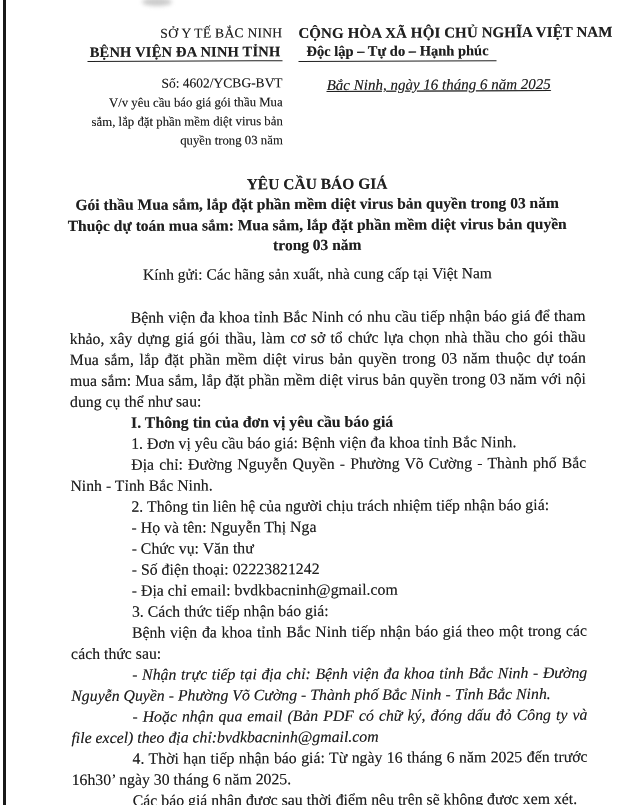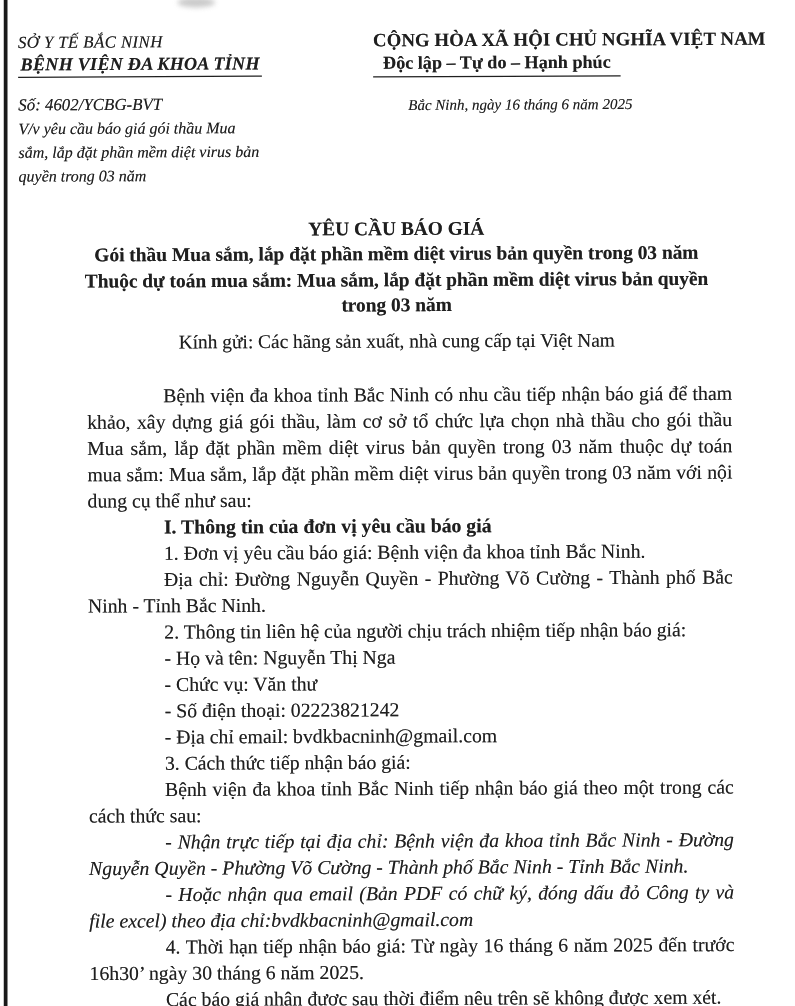--- a/index.html
+++ b/index.html
@@ -9,32 +9,32 @@
   }
   .scan-bar-left{position:absolute;left:3px;top:0;width:3px;height:805px;background:#191919;}
   .scan-smudge{position:absolute;left:142px;top:-2px;width:30px;height:8px;background:#b9b9b9;filter:blur(2px);opacity:.75;border-radius:50%;}
   .page{
     position:absolute;left:0;top:0;right:0;bottom:0;
     transform:rotate(-0.25deg);transform-origin:50% 50%;
   }
   .page *{text-shadow:0 0 .5px rgba(20,20,20,.55);}
   
   .header{display:flex;padding-top:24px;}
-  .header-left{width:268px;margin-left:16px;text-align:left;flex:none;font-style:italic;}
+  .header-left{width:268px;margin-left:16px;text-align:right;flex:none;}
   .header-right{width:300px;margin-left:16px;text-align:left;flex:none;}
   .org-parent{font-size:13.5px;line-height:17.5px;white-space:nowrap;letter-spacing:.3px;}
   .org-name{font-size:14.5px;line-height:18px;font-weight:bold;white-space:nowrap;letter-spacing:.2px;}
   .org-name .u{border-bottom:1.5px solid #1f1f1f;padding:0 2px 1px;}
   .doc-number{font-size:13.5px;line-height:17px;margin-top:14px;white-space:nowrap;}
   .subject{font-size:12.8px;line-height:19px;margin-top:2px;}
   .subject div{white-space:nowrap;}
   .national-1{font-size:15px;line-height:18px;font-weight:bold;white-space:nowrap;letter-spacing:.1px;}
   .national-2{font-size:14.5px;line-height:18px;font-weight:bold;white-space:nowrap;}
   .national-2 .u{border-bottom:1.5px solid #1f1f1f;padding:0 8px 2px;}
-  .date-line{font-size:12px;font-style:italic;margin-top:17px;white-space:nowrap;display:inline-block;margin-left:28px;}
+  .date-line{font-size:15px;font-style:italic;margin-top:17px;white-space:nowrap;display:inline-block;margin-left:28px;text-decoration:underline;}
   
   .title-block{text-align:center;margin-top:24px;font-weight:bold;font-size:15.5px;line-height:20.5px;}
   .salutation{text-align:center;margin-top:8px;font-size:15.5px;line-height:20px;}
   
   .body-block{margin:22px 50px 0 70px;width:516px;font-size:15.8px;line-height:21px;}
   .body-block p{margin:0;padding:0;}
   .indent{text-indent:61px;}
   .justify{text-align:justify;}
   .bold{font-weight:bold;}
   .italic{font-style:italic;}
@@ -43,21 +43,21 @@
 <body>
 
 <div class="scan-bar-left"></div>
 <div class="scan-smudge"></div>
 
 <div class="page">
 
   <div class="header">
     <div class="header-left">
       <div class="org-parent">SỞ Y TẾ BẮC NINH</div>
-      <div class="org-name"><span class="u">BỆNH VIỆN ĐA KHOA TỈNH</span></div>
+      <div class="org-name"><span class="u">BỆNH VIỆN ĐA NINH TỈNH</span></div>
       <div class="doc-number">Số: 4602/YCBG-BVT</div>
       <div class="subject">
           <div>V/v yêu cầu báo giá gói thầu Mua</div>
           <div>sắm, lắp đặt phần mềm diệt virus bản</div>
           <div>quyền trong 03 năm</div>
         </div>
     </div>
     <div class="header-right">
       <div class="national-1">CỘNG HÒA XÃ HỘI CHỦ NGHĨA VIỆT NAM</div>
       <div class="national-2"><span class="u">Độc lập – Tự do – Hạnh phúc</span></div>

